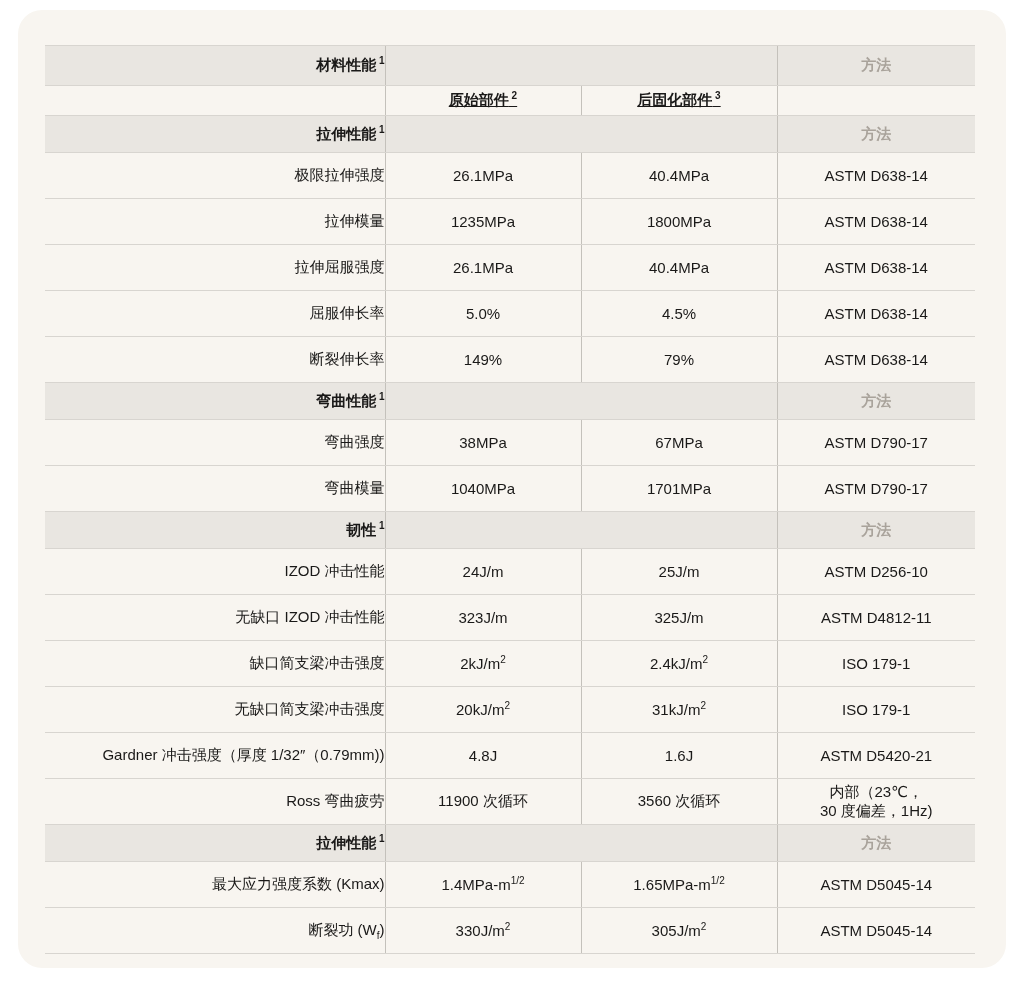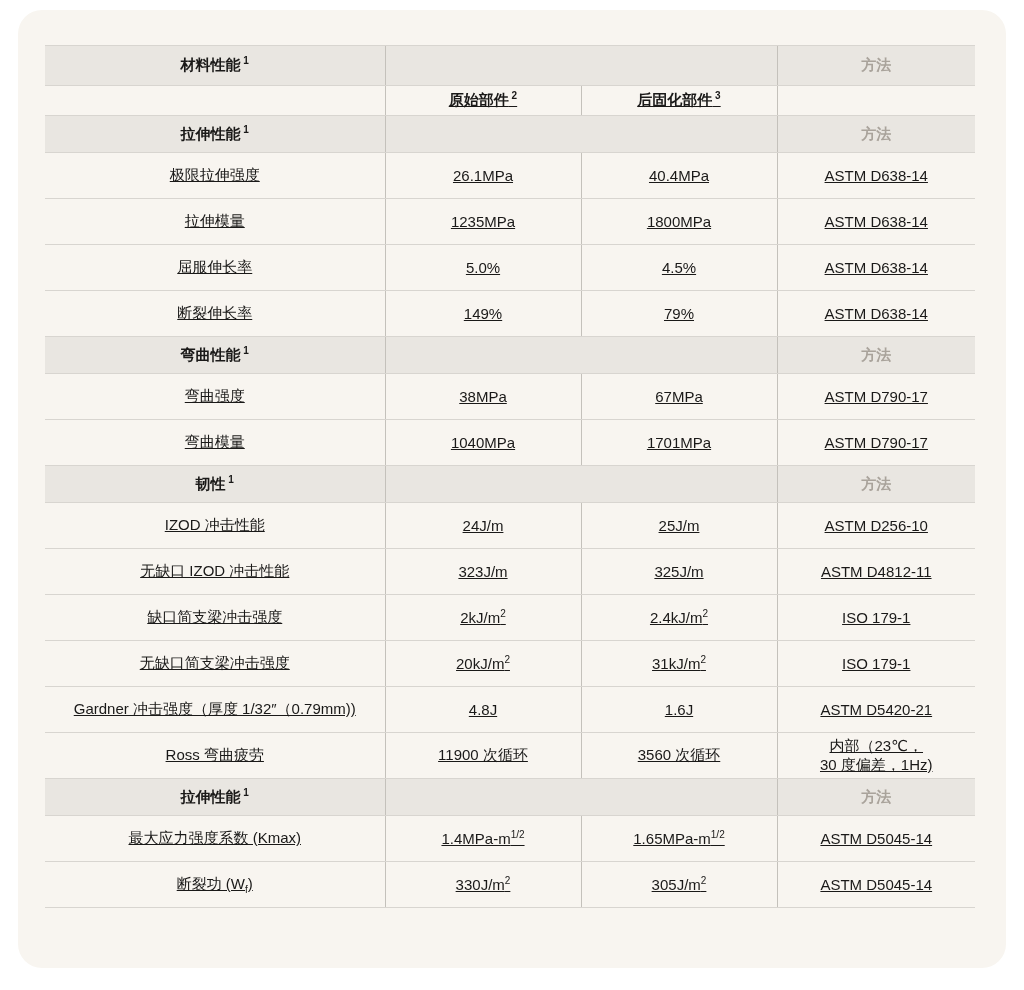--- a/index.html
+++ b/index.html
@@ -36,31 +36,31 @@
   table.props td {
     border-top: 1px solid var(--border-h);
     border-bottom: 1px solid var(--border-h);
     font-size: 15px;
     color: var(--text);
     padding: 0;
     vertical-align: middle;
     overflow: hidden;
   }
   table.props td + td { border-left: 1px solid var(--border-v); }
-  td.label-cell { text-align: center; padding-left: 3px; }
+  td.label-cell { text-align: right; padding-left: 3px; }
   td.value-cell, td.method-cell { text-align: center; }
   tr.section td {
     background: var(--section-bg);
     font-weight: bold;
     height: 37px;
   }
   tbody tr:first-child td { height: 40px; }
   tr.section td.method-cell { color: var(--muted); }
   tr.subheader td { height: 30px; font-weight: bold; text-decoration: underline; }
-  tr.data td { height: 46px; text-decoration: underline; }
+  tr.data td { height: 46px; }
   td.method-cell.multiline { line-height: 1.25; margin-left: 20px; }
   table.props sup, table.props sub {
     font-size: 10px;
     line-height: 0;
   }
 </style>
 </head>
 <body>
 
 <div class="card">
@@ -94,20 +94,26 @@
           <td class="value-cell">40.4MPa</td>
           <td class="method-cell">ASTM D638-14</td>
         </tr>
         <tr class="data">
           <td class="label-cell">拉伸模量</td>
           <td class="value-cell">1235MPa</td>
           <td class="value-cell">1800MPa</td>
           <td class="method-cell">ASTM D638-14</td>
         </tr>
         <tr class="data">
+          <td class="label-cell">拉伸屈服强度</td>
+          <td class="value-cell">26.1MPa</td>
+          <td class="value-cell">40.4MPa</td>
+          <td class="method-cell">ASTM D638-14</td>
+        </tr>
+        <tr class="data">
           <td class="label-cell">屈服伸长率</td>
           <td class="value-cell">5.0%</td>
           <td class="value-cell">4.5%</td>
           <td class="method-cell">ASTM D638-14</td>
         </tr>
         <tr class="data">
           <td class="label-cell">断裂伸长率</td>
           <td class="value-cell">149%</td>
           <td class="value-cell">79%</td>
           <td class="method-cell">ASTM D638-14</td>

